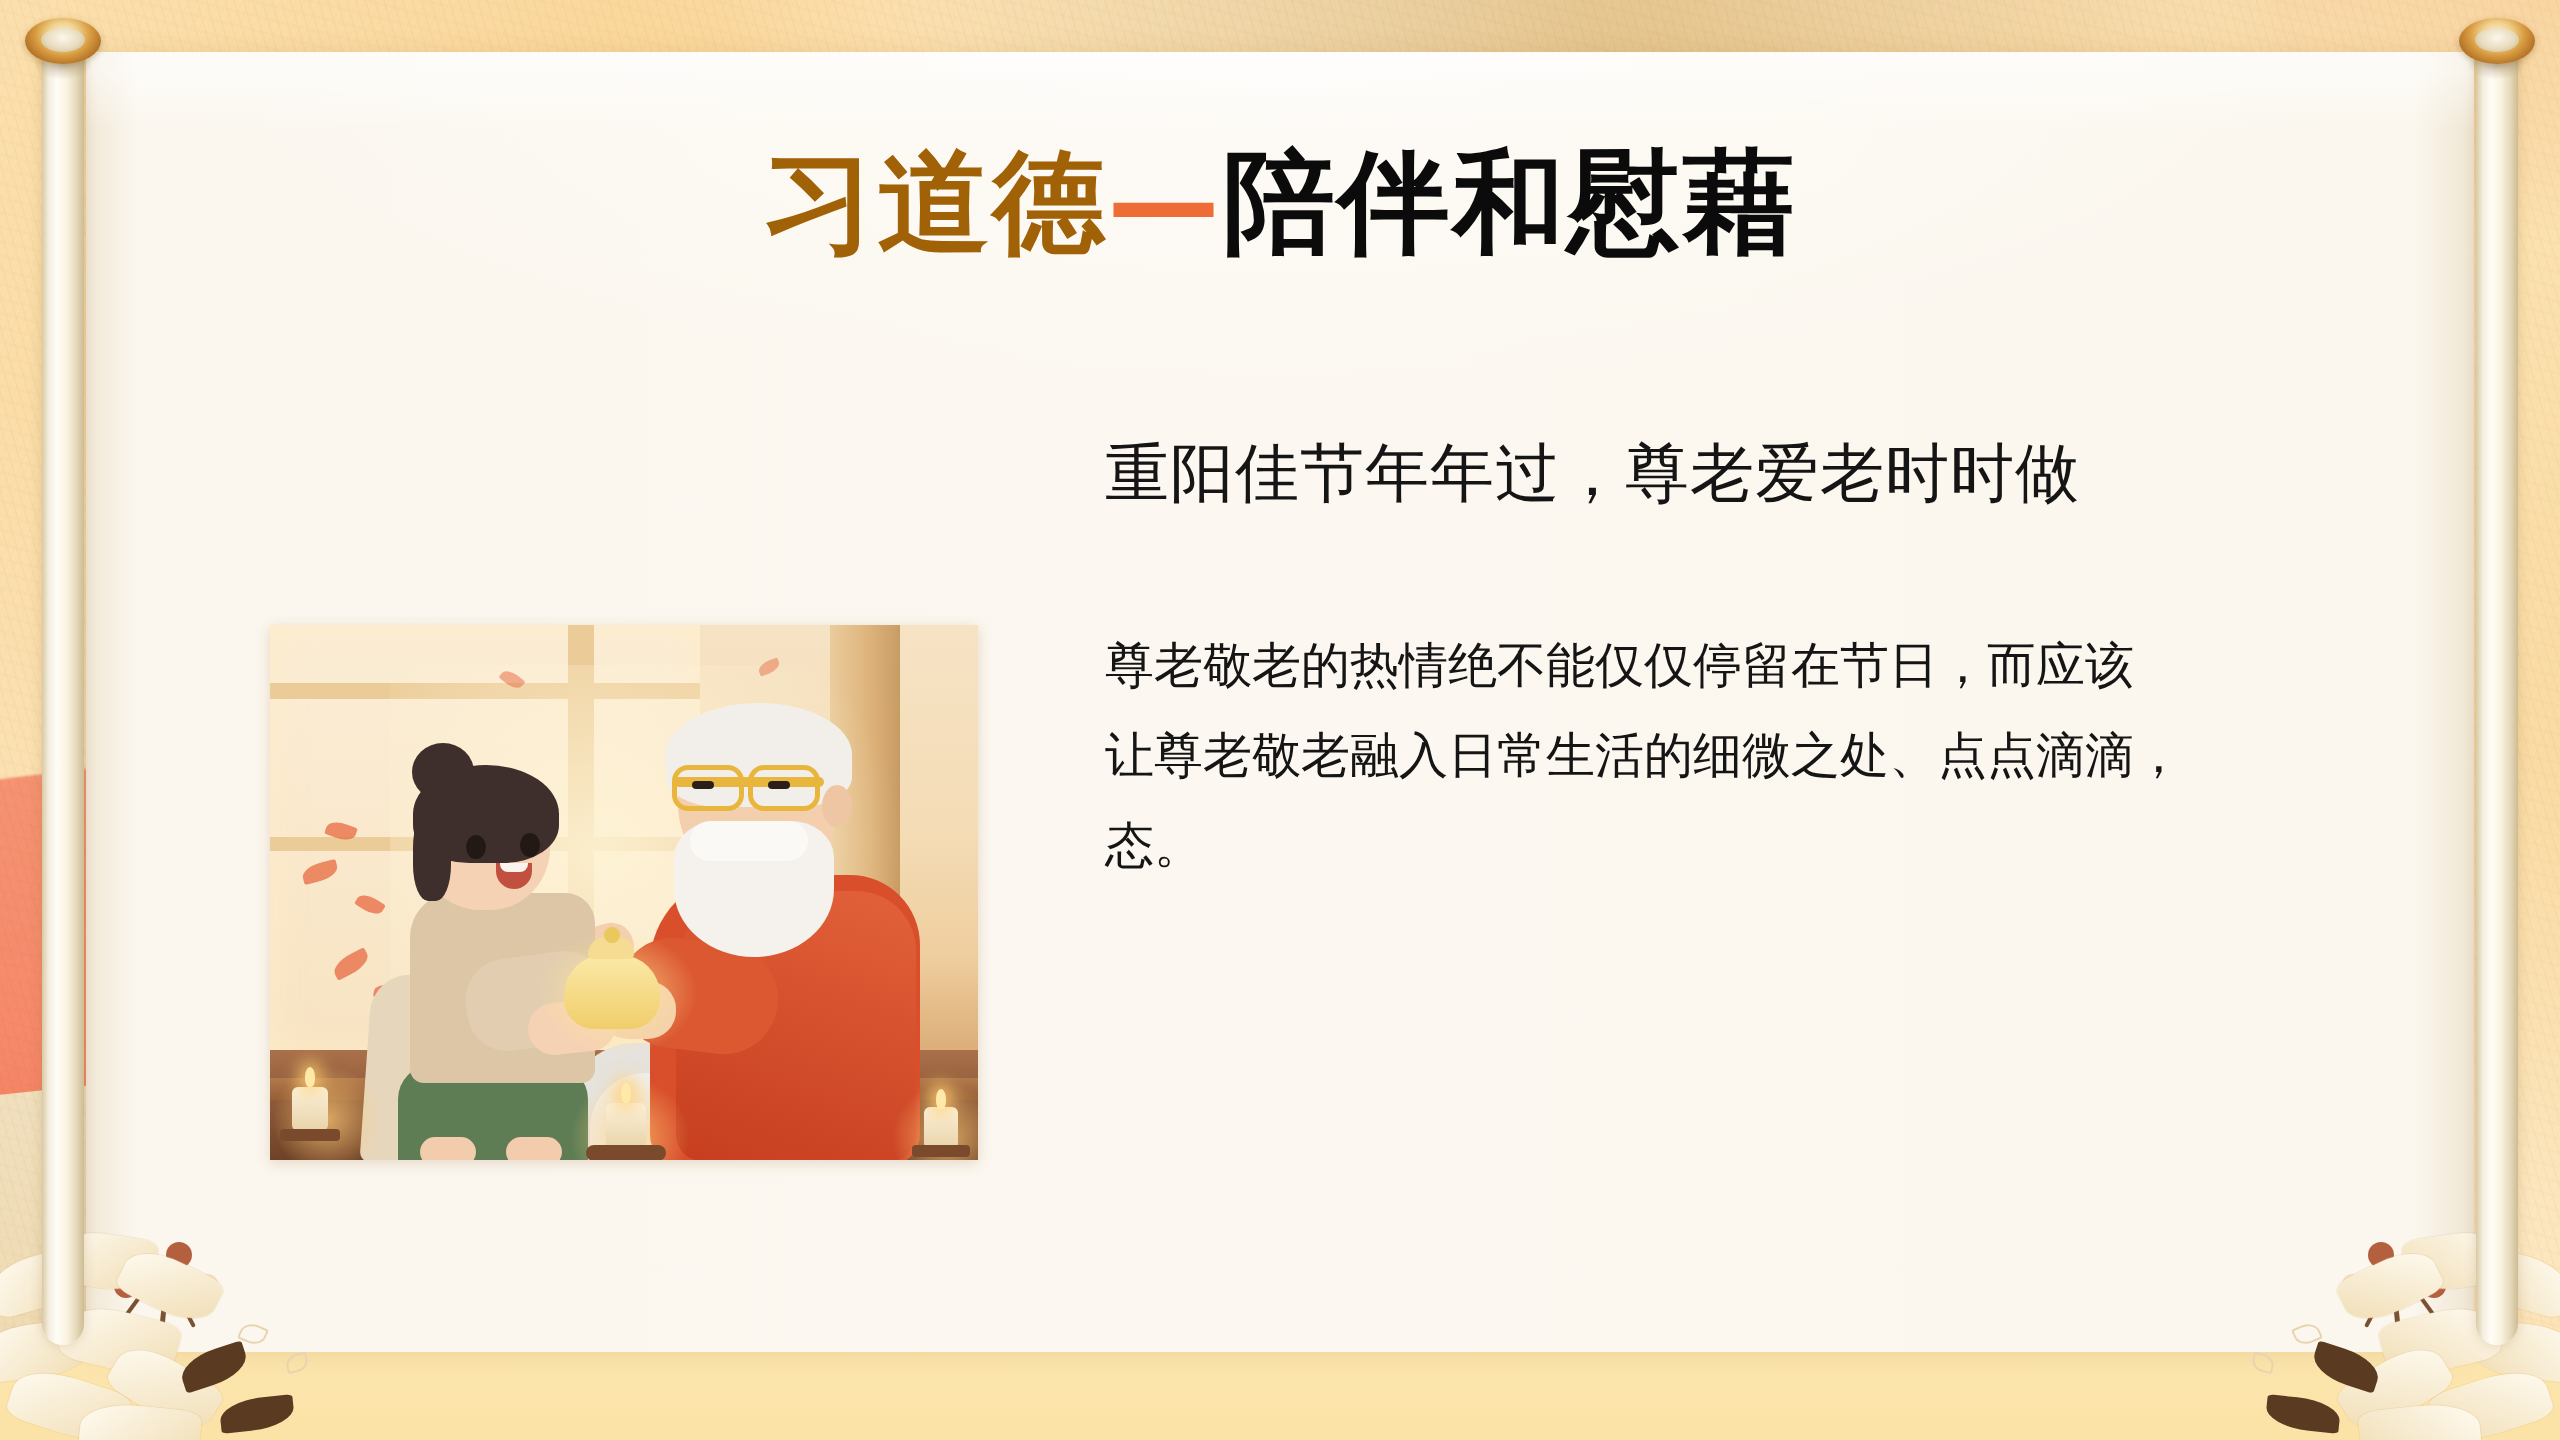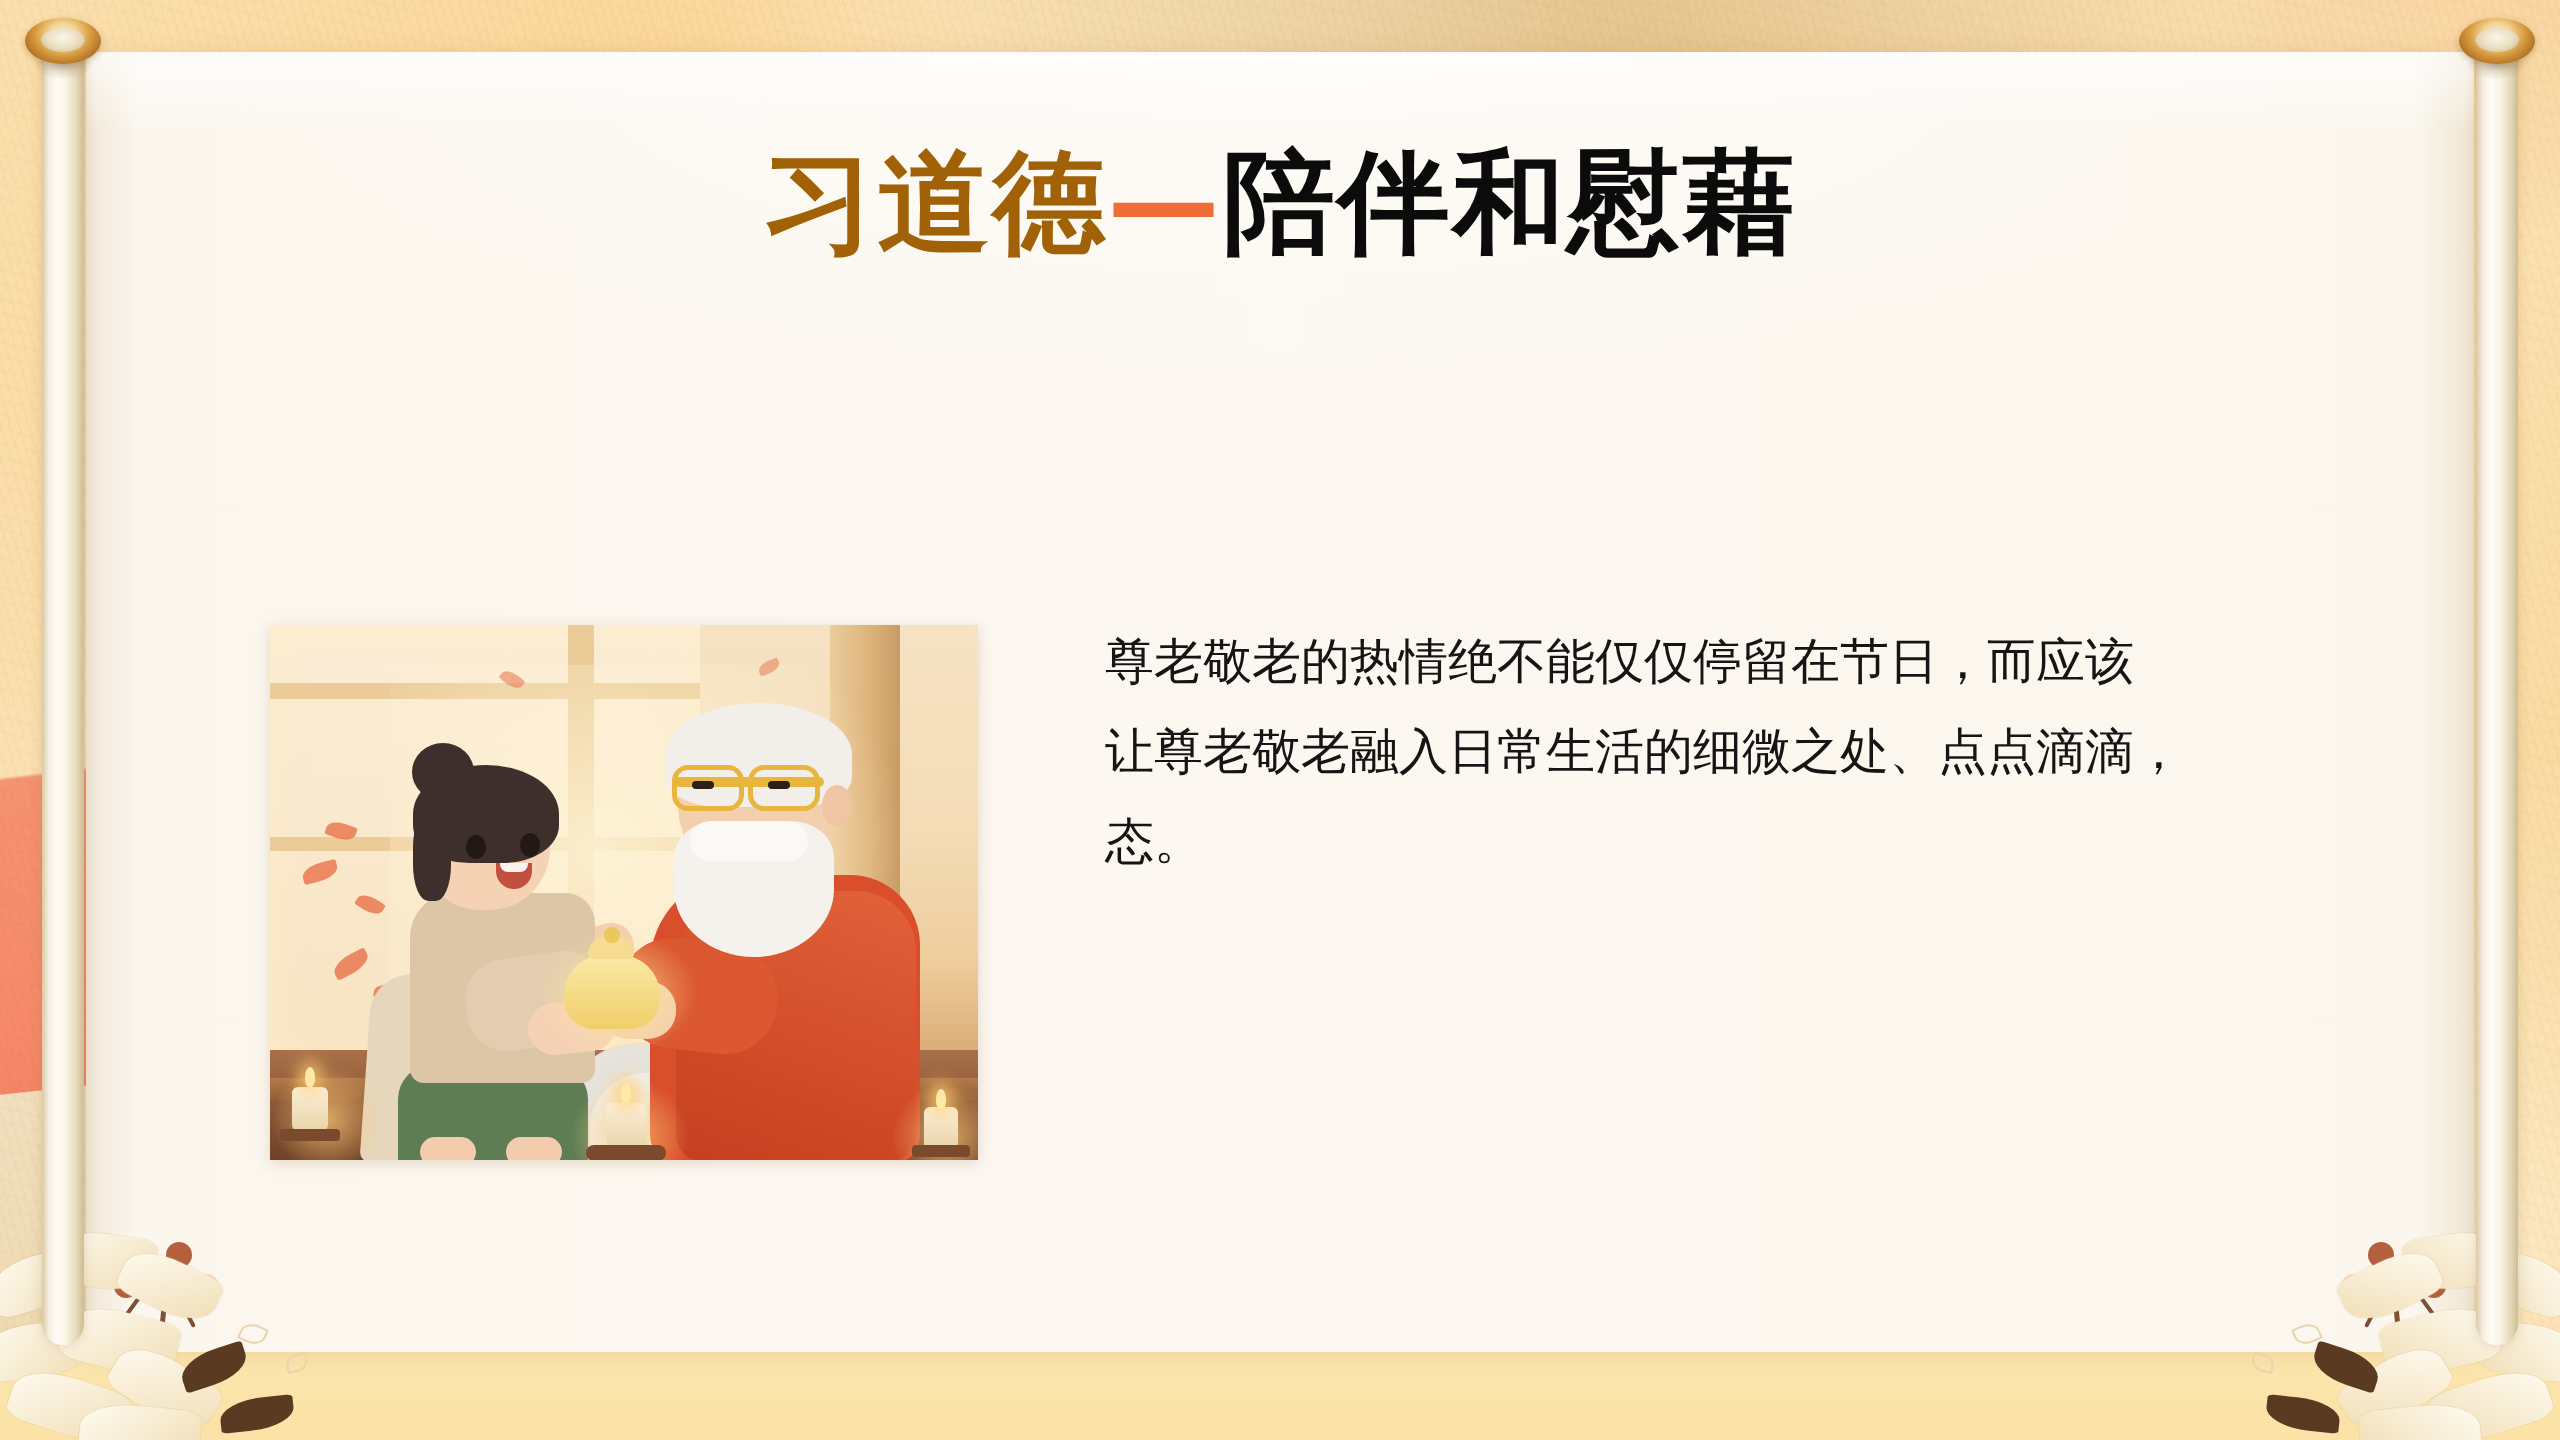--- a/index.html
+++ b/index.html
@@ -197,21 +197,21 @@
   
   .subtitle{
     position:absolute;left:1105px;top:438px;width:1280px;
     font-size:64px;line-height:1.1;color:#151515;font-weight:400;
     font-family:"Liberation Sans","DejaVu Sans",sans-serif;
     letter-spacing:1px;white-space:nowrap;
   }
   .bodytext{
     position:absolute;left:1105px;top:620px;width:1300px;
     font-size:49px;line-height:90px;color:#151515;
-    font-family:Liberation Mono, monospace;
+    font-family:Liberation Sans, sans-serif;
     letter-spacing:0px;
   }
   .bodytext p{margin:0;}
   .bodytext .ln{display:block;white-space:nowrap;}
 
   
   .flower{position:absolute;width:440px;height:300px;}
   .fl-bl{left:-70px;bottom:-40px;}
   .fl-br{right:-70px;bottom:-40px;transform:scaleX(-1);}
   .pom{
@@ -321,20 +321,21 @@
     <div class="cand" style="left:336px;top:478px;width:40px;height:46px;"></div>
     <div class="flame" style="left:351px;top:458px;"></div>
     <div class="cand-base" style="left:316px;top:520px;width:80px;height:16px;border-radius:8px;"></div>
 
     <div class="cand-glow" style="left:622px;top:458px;width:110px;height:110px;"></div>
     <div class="cand" style="left:654px;top:482px;width:34px;height:42px;"></div>
     <div class="flame" style="left:666px;top:464px;"></div>
     <div class="cand-base" style="left:642px;top:520px;width:58px;height:12px;"></div>
   </div>
 
+  <div class="subtitle">重阳佳节年年过，尊老爱老时时做</div>
 
   <div class="bodytext">
     <p>
       <span class="ln">尊老敬老的热情绝不能仅仅停留在节日，而应该</span>
       <span class="ln">让尊老敬老融入日常生活的细微之处、点点滴滴，</span>
       <span class="ln">态。</span>
     </p>
   </div>
 
   <div class="flower fl-bl">

